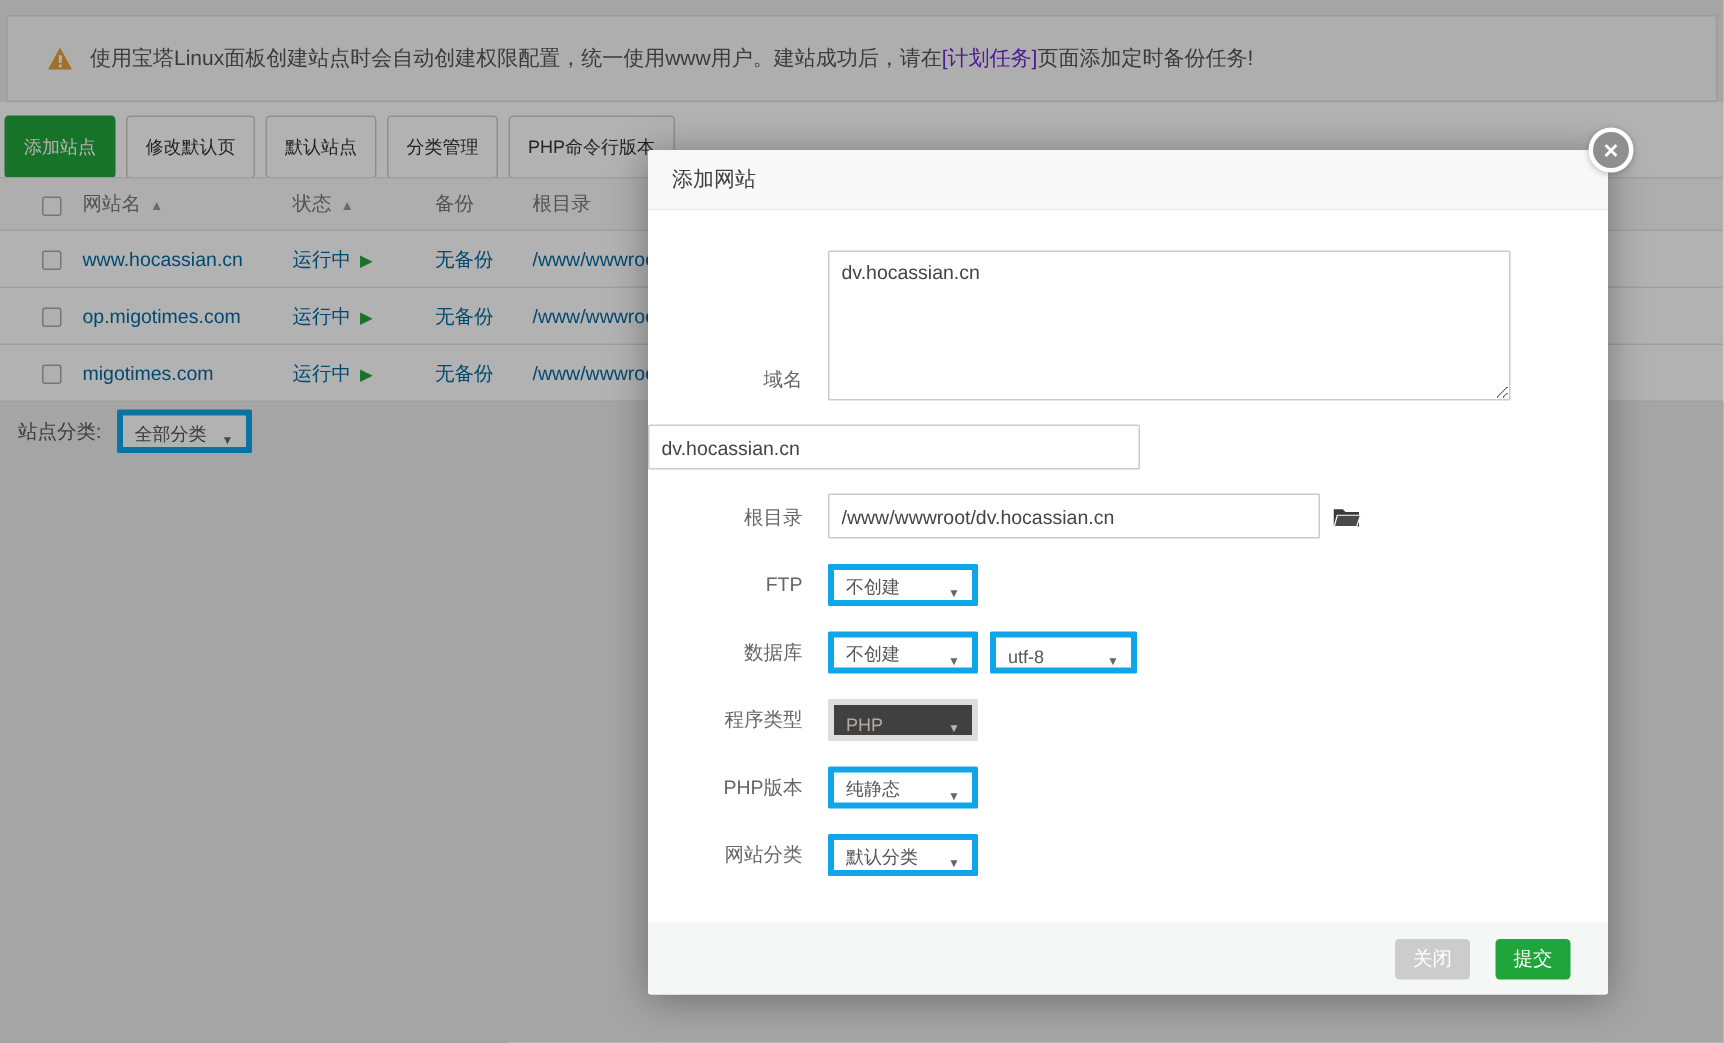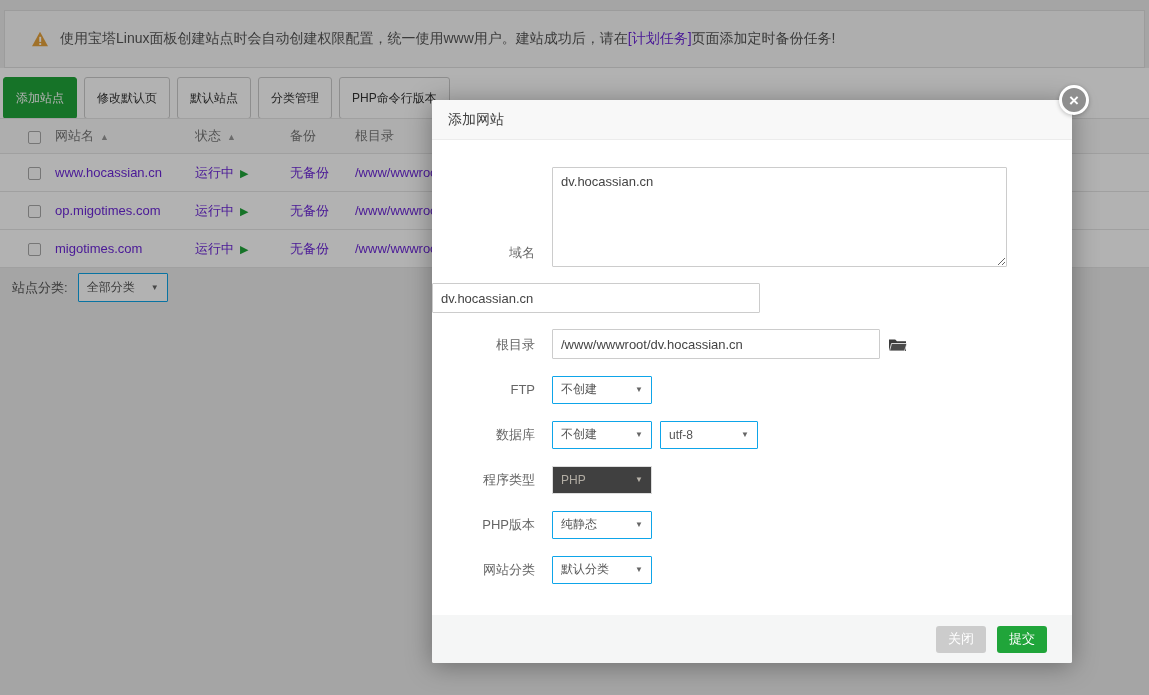--- a/index.html
+++ b/index.html
@@ -29,27 +29,27 @@
   .site-table { position:absolute; top:118px; left:0; right:0; }
   .trow { display:flex; align-items:center; height:38px; background:#fff; border-bottom:1px solid #e5e5e5; }
   .trow.thead { height:36px; background:#fafafa; border-top:1px solid #e5e5e5; color:#777; }
   .col-check { width:55px; padding-left:28px; }
   .col-name  { width:140px; }
   .col-status{ width:95px; }
   .col-backup{ width:65px; }
   .col-root  { flex:1; white-space:nowrap; overflow:hidden; }
   .cb { display:inline-block; width:13px; height:13px; border:1px solid #a9a9a9; border-radius:2px; background:#fdfdfd; vertical-align:middle; }
   .sort { font-size:9px; color:#9a9a9a; margin-left:6px; }
-  .glink { color:#6d28d9; text-decoration:none; }
+  .glink { color:#0369a1; text-decoration:none; }
   .play { color:#20a53a; font-size:11px; margin-left:6px; }
   .filter { position:absolute; top:273px; left:12px; display:flex; align-items:center; color:#555; }
   
   .sel {
-    height:28px; width:100px; border:1px solid #0ea5e9; background:#fff; border-radius:1px;
-    display:inline-flex; align-items:center; justify-content:space-between;
+    height:28px; width:100px; border:4px solid #0ea5e9; background:#fff; border-radius:1px;
+    display:inline-flex; align-items:flex-end; justify-content:space-between;
     padding:0 8px; font-size:12px; color:#555; cursor:pointer;
   }
   .sel .caret { font-size:8px; color:#666; margin-left:6px; }
   .sel.disabled { background:#404040; border-color:#ddd; color:#b1aca3; cursor:default; }
   .sel.disabled .caret { color:#b8b3aa; }
   .filter .sel { width:90px; height:29px; margin-left:10px; }
   
   .overlay { position:absolute; inset:0; background:rgba(0,0,0,0.30); z-index:10; }
   .modal {
     position:absolute; left:432px; top:100px; width:640px; height:563px;
@@ -76,21 +76,21 @@
     width:455px; height:100px; border:1px solid #ccc; border-radius:1px;
     padding:6px 8px; font-size:13px; color:#444; font-family:inherit; resize:both;
   }
   .ti {
     width:328px; height:30px; border:1px solid #ccc; border-radius:1px;
     padding:0 8px; font-size:13px; color:#444; font-family:inherit;
   }
   .folder-btn { margin-left:9px; align-self:center; cursor:pointer; display:inline-flex; }
   .modal-footer {
     position:absolute; bottom:0; left:0; right:0; height:48px; background:#f5f6f6;
-    display:flex; align-items:center; justify-content:flex-end; padding-right:25px; gap:11px;
+    display:flex; align-items:center; justify-content:flex-end; padding-right:25px; gap:17px;
     border-radius:0 0 2px 2px;
   }
   .fbtn { height:27px; padding:0 12px; border:none; border-radius:3px; font-size:13px; color:#fff; cursor:pointer; font-family:inherit; }
   .fbtn.gray { background:#ccc; }
   .fbtn.green { background:#20a53a; }
 </style>
 </head>
 <body>
 
 <div class="page">

